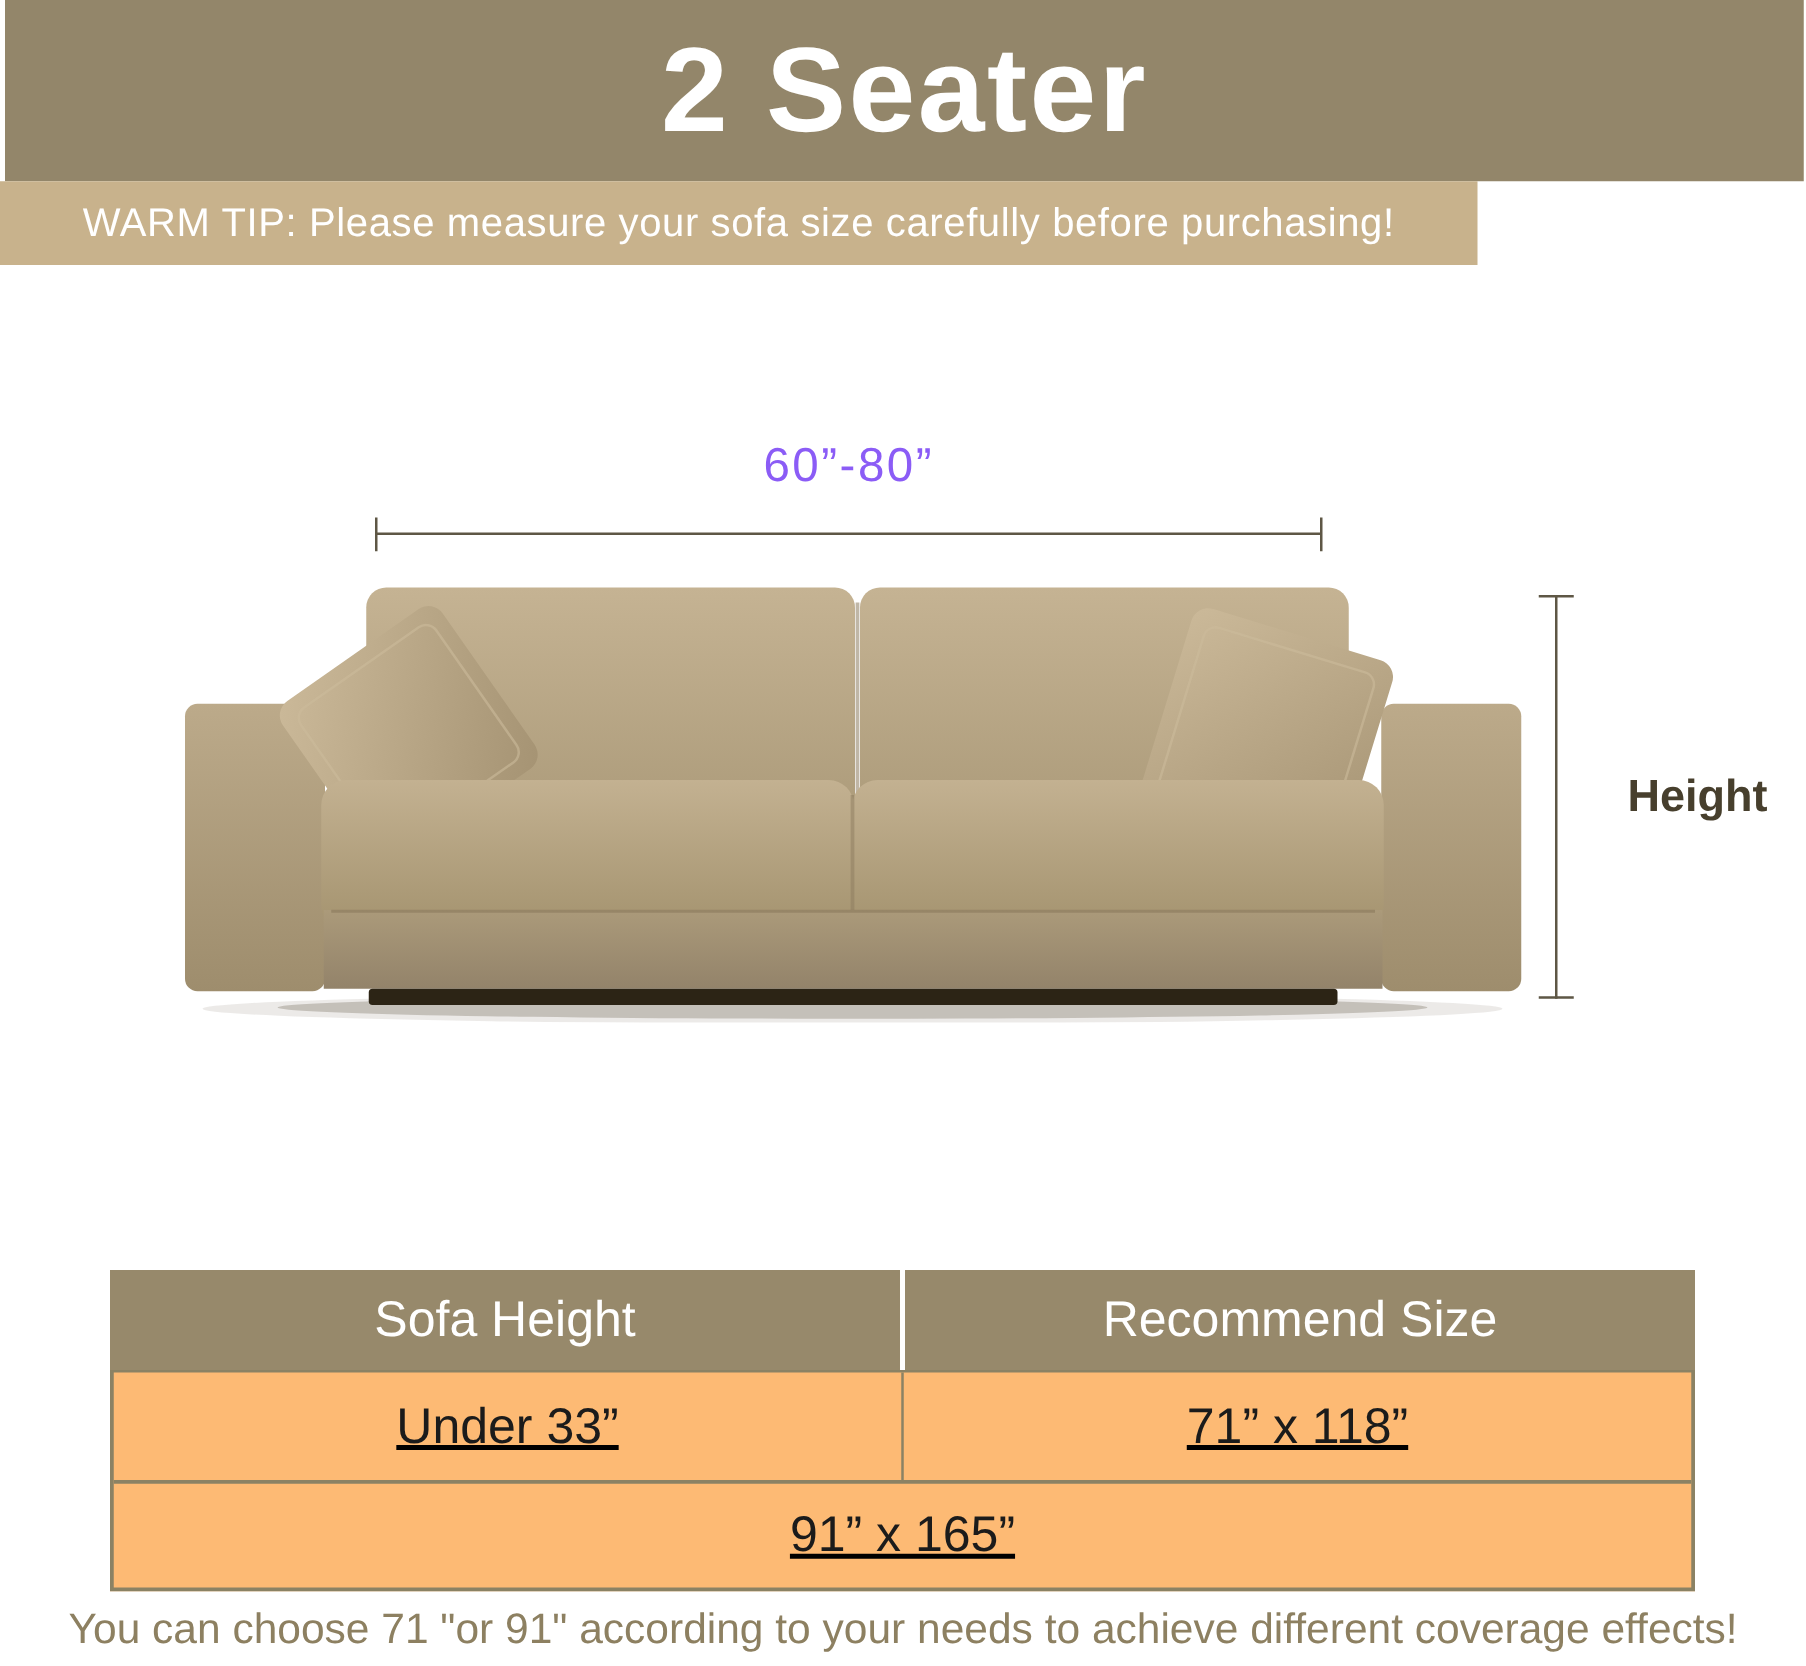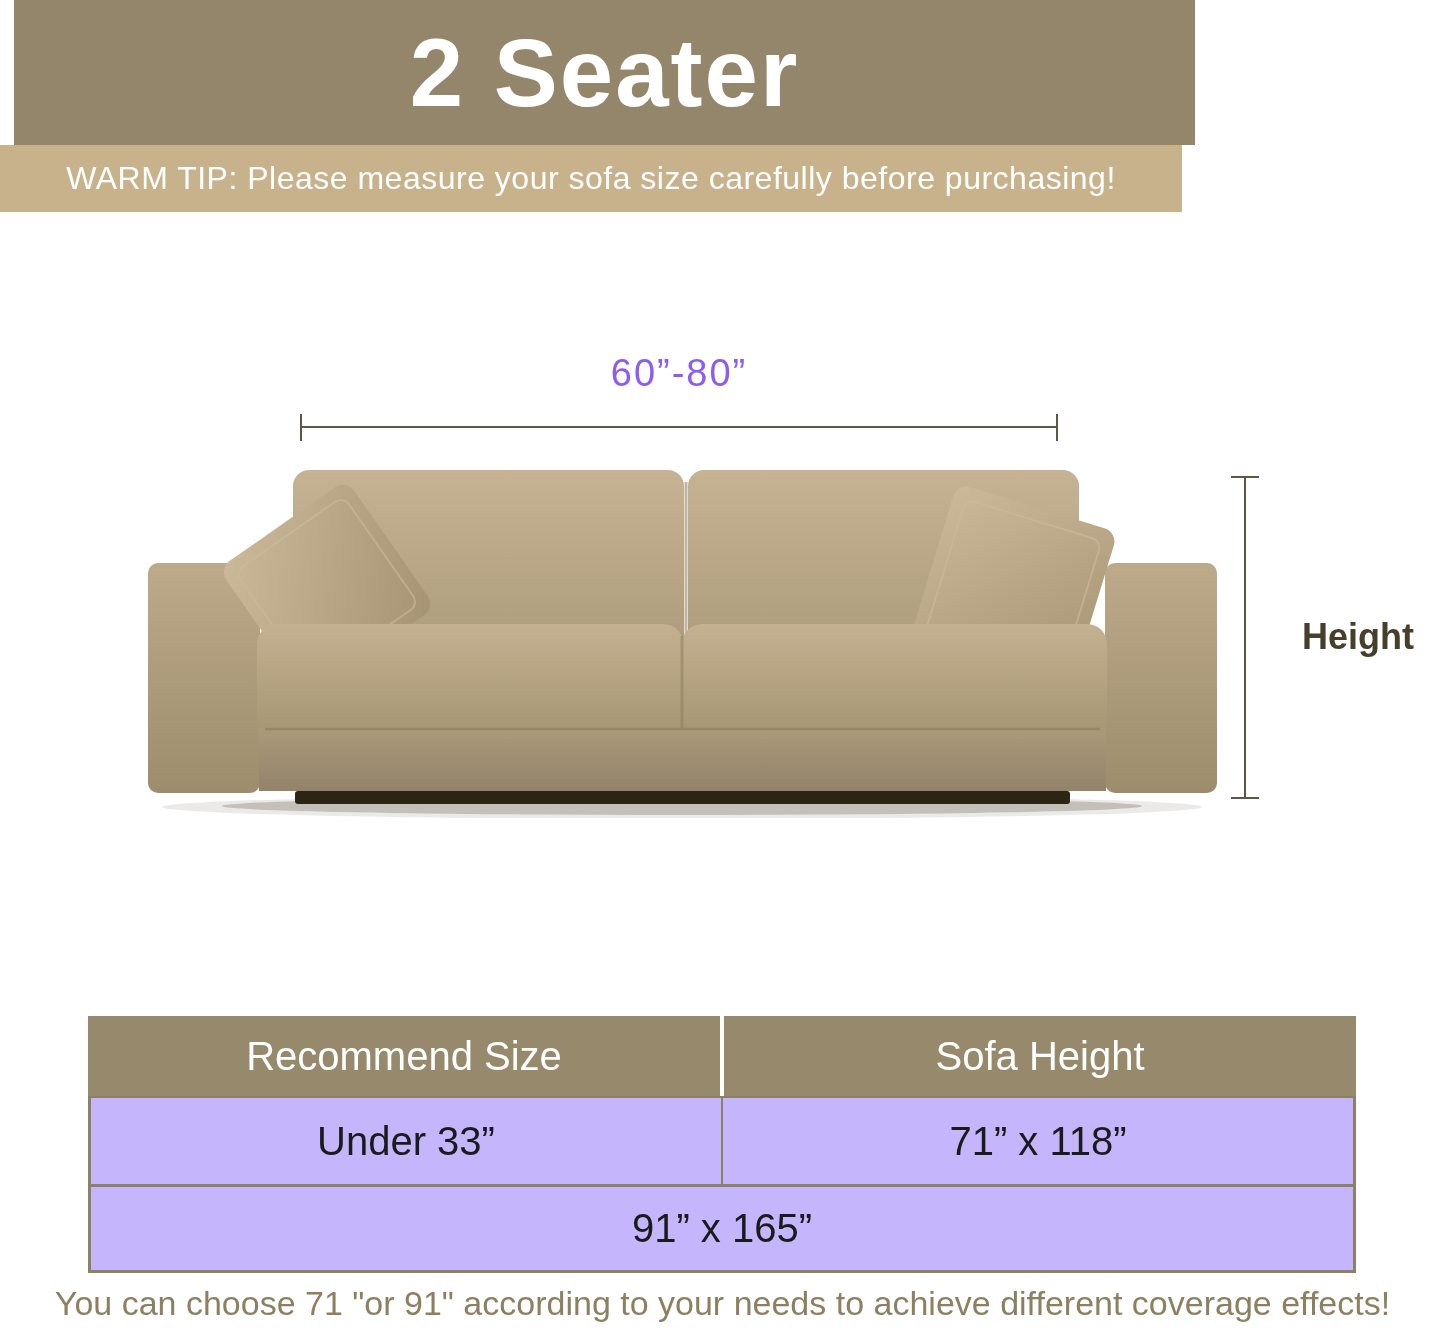--- a/index.html
+++ b/index.html
@@ -5,21 +5,21 @@
   * { margin:0; padding:0; box-sizing:border-box; }
   html,body { background:#ffffff; }
   body { font-family:"Liberation Sans","DejaVu Sans",sans-serif; }
   .page {
     position:relative; width:1445px; height:1333px;
     background:#ffffff; overflow:hidden;
   }
 
   
   .title-band {
-    position:absolute; left:14px; top:0; width:1181px; height:145px;
+    position:absolute; left:4px; top:0; width:1439px; height:145px;
     background:#93866A; display:flex; align-items:center; justify-content:center;
   }
   .title-band h1 {
     color:#ffffff; font-size:96px; font-weight:bold; letter-spacing:2px;
   }
   .tip-band {
     position:absolute; left:0; top:145px; width:1182px; height:67px;
     background:#C8B28C; display:flex; align-items:center; justify-content:center;
   }
   .tip-band span { color:#ffffff; font-size:32px; font-weight:400; letter-spacing:0.5px; }
@@ -45,21 +45,21 @@
   .sofa-wrap { position:absolute; left:145px; top:466px; width:1075px; height:352px; }
 
   
   .size-table { position:absolute; left:88px; top:1016px; width:1268px; }
   .thead { display:flex; height:80px; background:#97896B; }
   .th {
     flex:1; display:flex; align-items:center; justify-content:center;
     color:#ffffff; font-size:40px; font-weight:400;
   }
   .th + .th { border-left:4px solid #ffffff; }
-  .tbody { border:3px solid #8B8264; border-top:2px solid #8B8264; background:#c4b5fd; }
+  .tbody { border:3px solid #8B8264; border-top:2px solid #8B8264; background:#fdba74;text-decoration:underline; }
   .trow { display:flex; height:86px; }
   .trow + .trow { border-top:3px solid #8B8264; }
   .td {
     flex:1; display:flex; align-items:center; justify-content:center;
     color:#1b1b1b; font-size:40px;
   }
   .td + .td { border-left:2px solid #8B8264; }
 
   
   .footer-note {
@@ -140,22 +140,22 @@
     </svg>
   </div>
 
   <div class="dimh-line"></div>
   <div class="dimh-tick-t"></div>
   <div class="dimh-tick-b"></div>
   <div class="dimh-label">Height</div>
 
   <div class="size-table">
     <div class="thead">
+      <div class="th">Sofa Height</div>
       <div class="th">Recommend Size</div>
-      <div class="th">Sofa Height</div>
     </div>
     <div class="tbody">
       <div class="trow">
         <div class="td">Under 33”</div>
         <div class="td">71” x 118”</div>
       </div>
       <div class="trow">
         <div class="td">91” x 165”</div>
       </div>
     </div>

